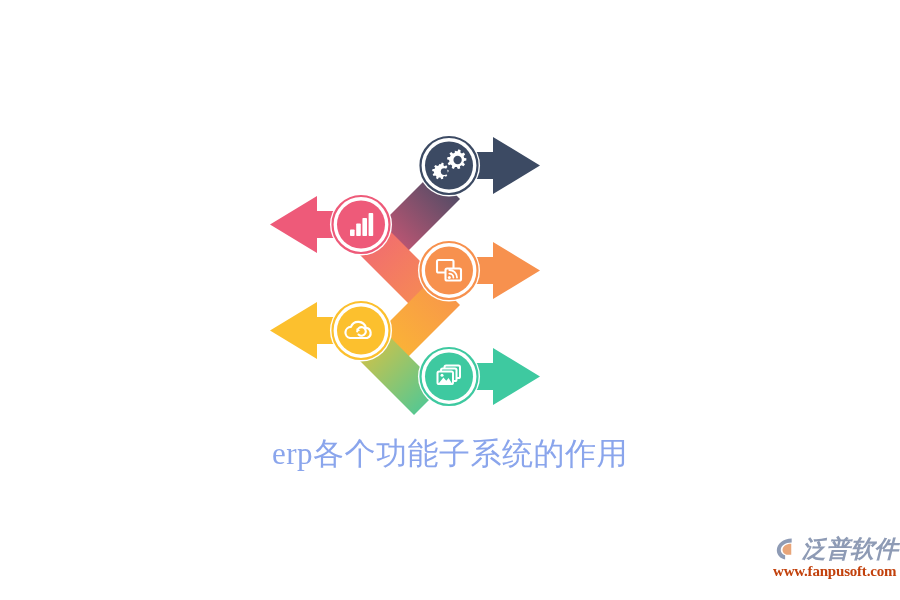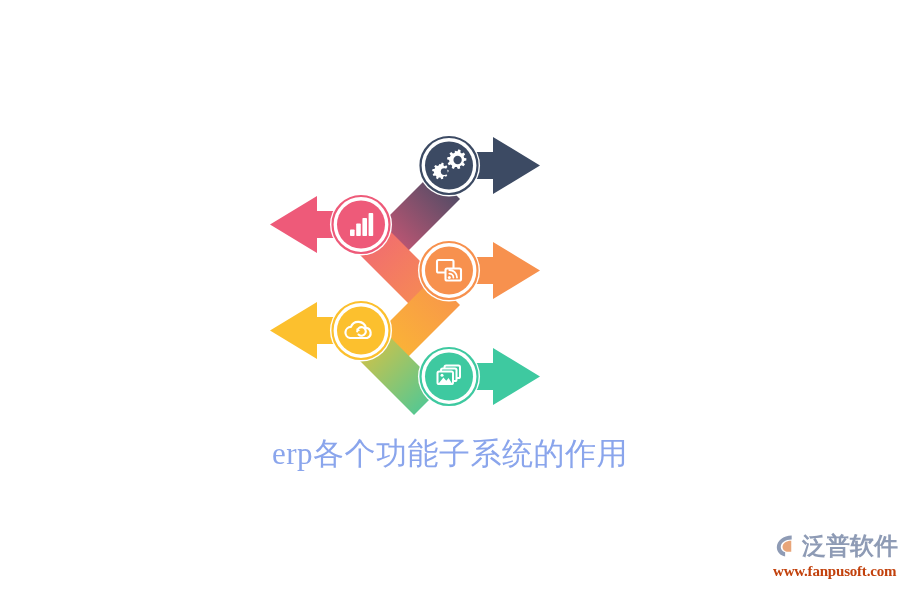--- a/index.html
+++ b/index.html
@@ -52,21 +52,23 @@
     left: 772px;
     top: 532px;
     width: 124px;
     height: 58px;
   }
   #watermark-logo-row {
     position: absolute;
     left: 0;
     top: 0;
     display: flex;
+    align-items: center;
     height: 34px;
+    font-style: italic;
   }
   #watermark-mark {
     width: 28px;
     height: 28px;
     margin-right: 2px;
     flex: none;
   }
   #watermark-brand {
     font-family: "DejaVu Sans", sans-serif;
     font-size: 24px;

